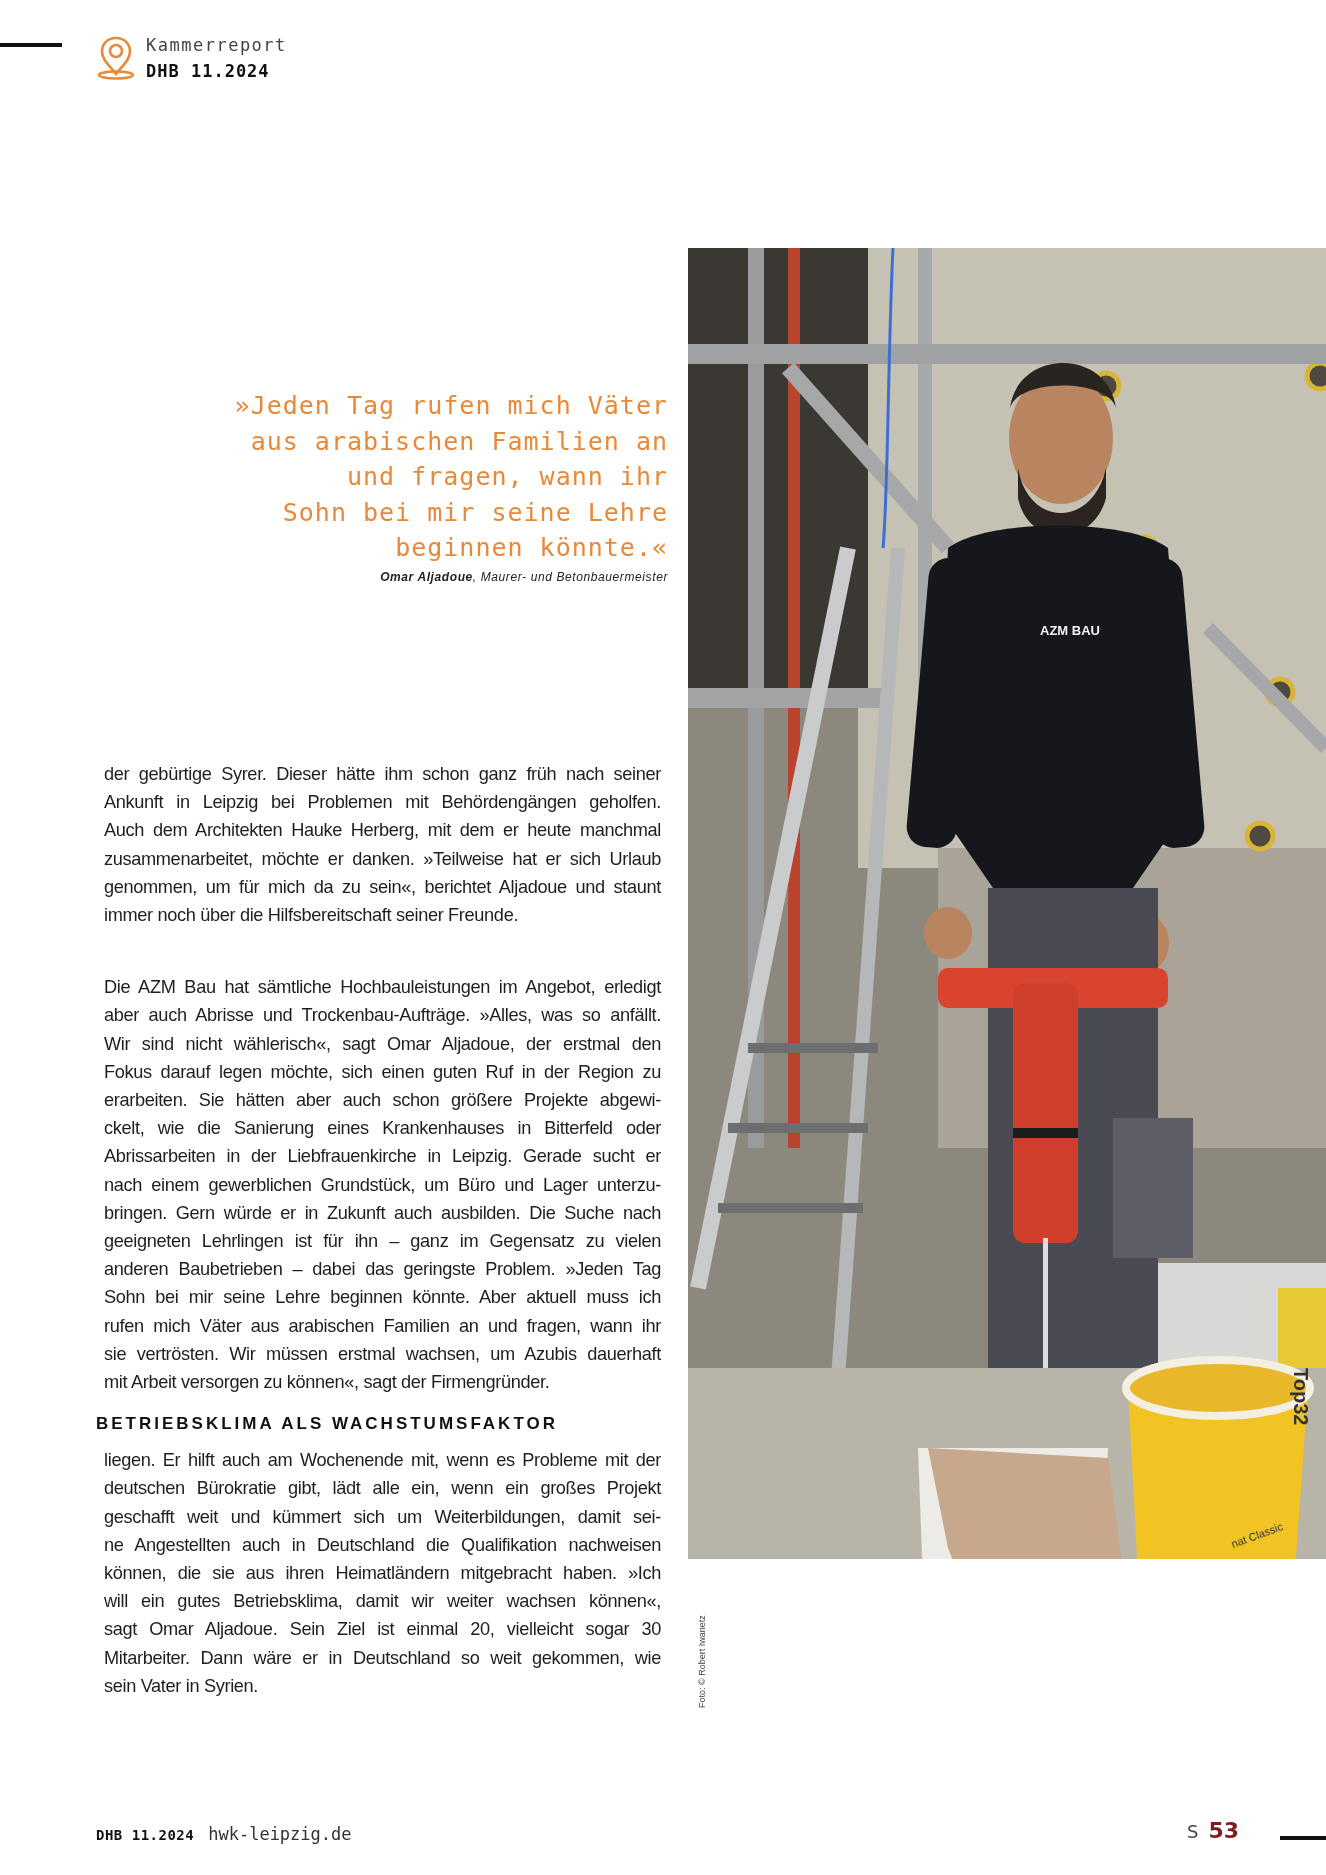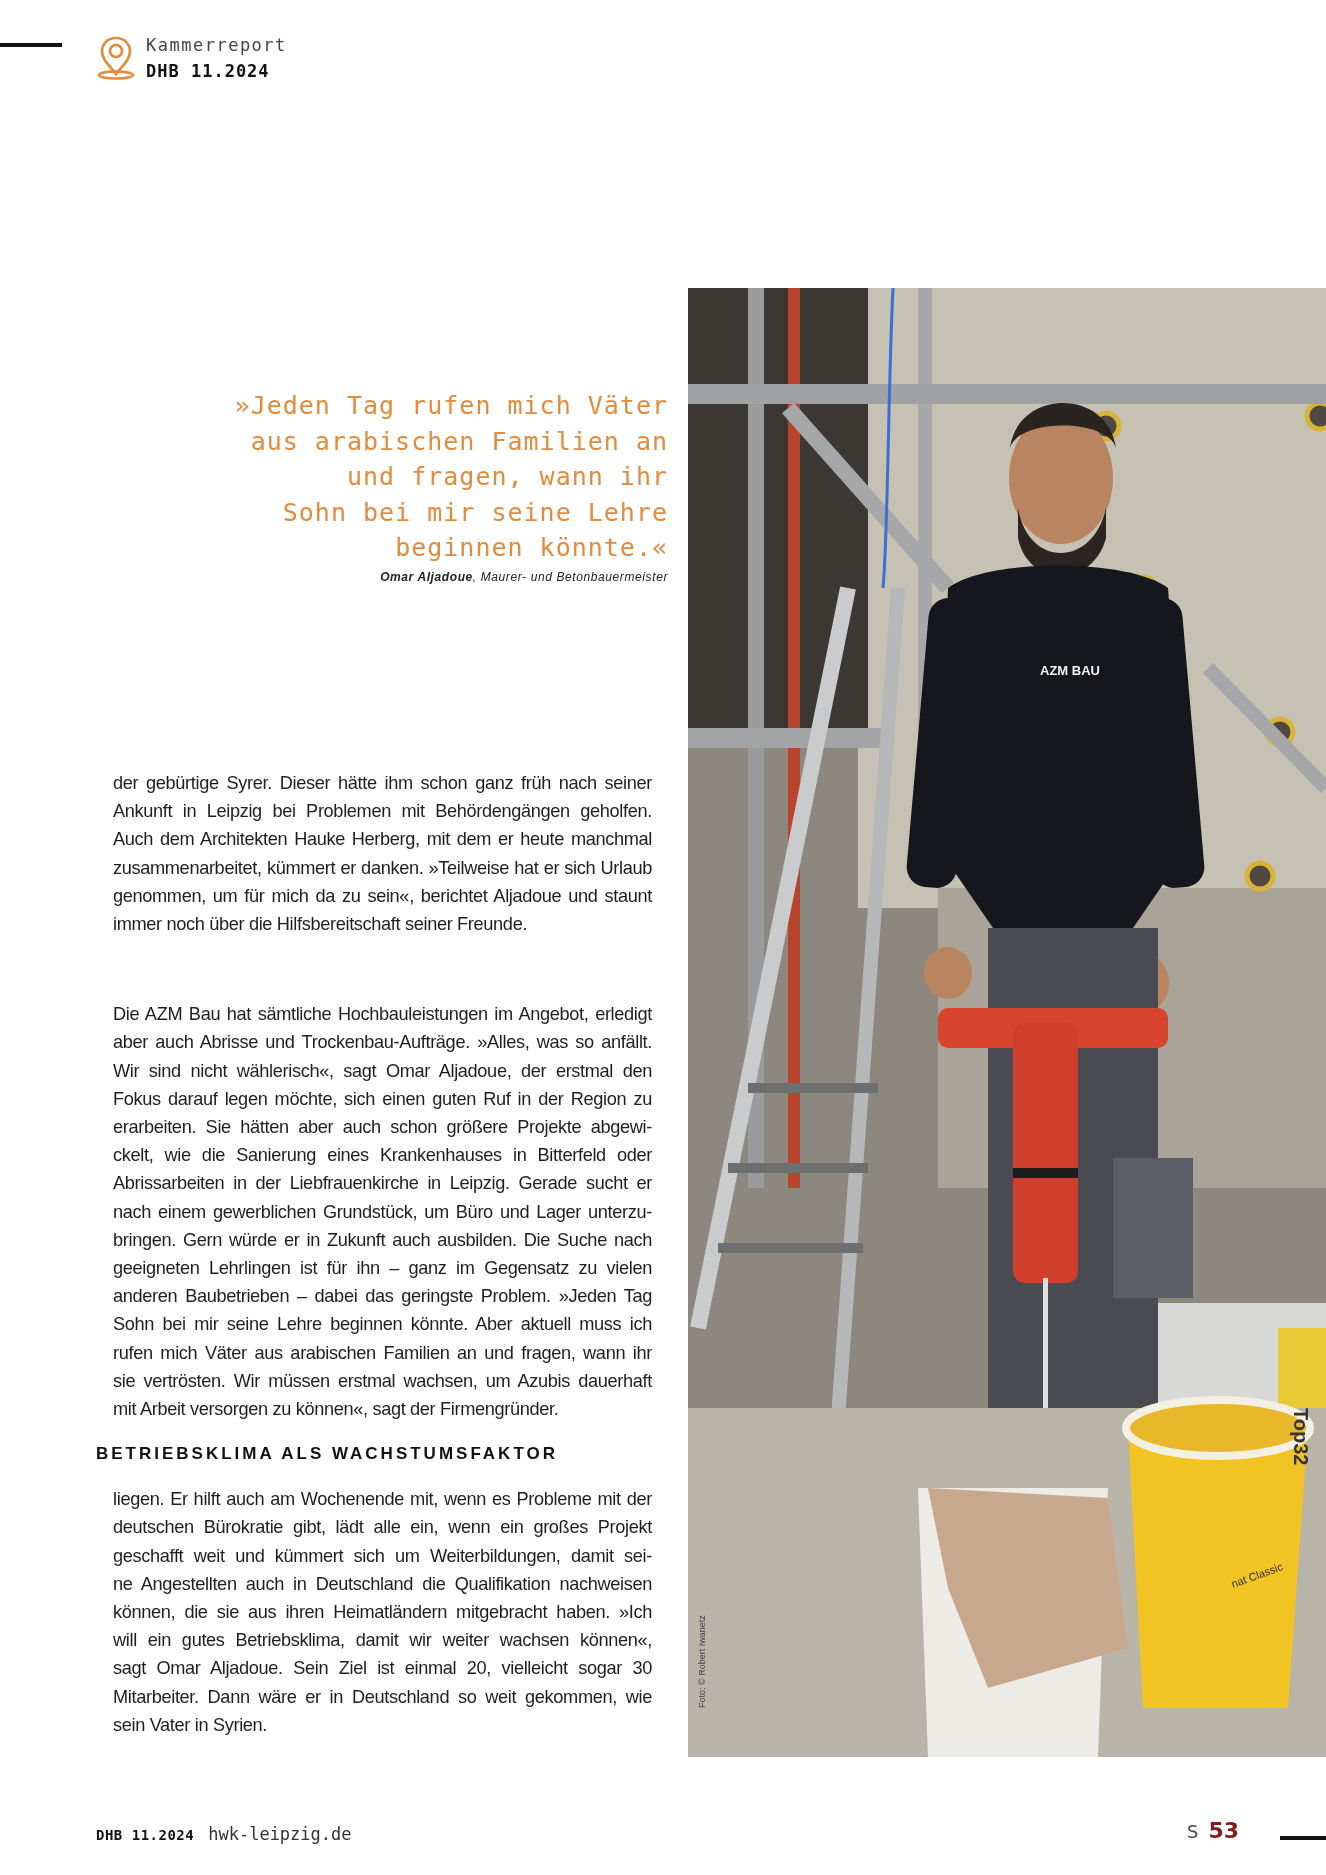--- a/index.html
+++ b/index.html
@@ -30,33 +30,32 @@
     font-family: "Liberation Sans Narrow", "Liberation Sans", sans-serif;
     font-size: 12px; font-style: italic; color: #222; letter-spacing: 0.6px;
   }
   .attribution b { font-weight: bold; }
 
   .article {
     position: absolute; left: 96px; top: 752px; width: 573px;
     font-family: "Liberation Sans", sans-serif; font-size: 18.2px; line-height: 28.2px;
     color: #1e1e1e; letter-spacing: -0.35px; transform-origin: 0 0;
   }
-  .article p { margin: 17px; }
+  .article p { margin: 8px; }
   .article .line { display: block; white-space: nowrap; text-align: justify; text-align-last: justify; }
   .article .line.last { text-align-last: left; }
   .gap { height: 28px; }
   .subhead {
     font-weight: bold; font-size: 17px; letter-spacing: 3px; color: #111;
     margin-top: 14px; line-height: 28px; white-space: nowrap;
   }
 
   .photo {
-    position: absolute; left: 688px; top: 248px; width: 638px; height: 1469px; overflow: hidden;
+    position: absolute; left: 688px; top: 248px; width: 638px; height: 1311px; overflow: hidden;
     background: linear-gradient(180deg, #6d6a63 0%, #8a867c 35%, #a8a397 60%, #bdb8ac 80%, #c9c4b8 100%);
-    margin-top: 40px;
   }
   .credit {
     position: absolute; left: 697px; top: 1708px; transform: rotate(-90deg); transform-origin: 0 0;
     font-family: "Liberation Sans", sans-serif; font-size: 9px; color: #444; white-space: nowrap;
   }
 
   .footer-left { position: absolute; left: 96px; top: 1824px; display: flex; align-items: baseline; }
   .footer-issue { font-family: "DejaVu Sans Mono", monospace; font-weight: bold; font-size: 14px; letter-spacing: 0.5px; color: #111; }
   .footer-url { font-family: "DejaVu Sans Mono", monospace; font-size: 17px; color: #333; margin-left: 14px; }
   .footer-right { position: absolute; left: 1187px; top: 1818px; display: flex; align-items: baseline; }
@@ -87,21 +86,21 @@
   <span class="line">Sohn bei mir seine Lehre</span>
   <span class="line">beginnen könnte.«</span>
 </div>
 <div class="attribution"><b>Omar Aljadoue</b><span>, Maurer- und Betonbauermeister</span></div>
 
 <div class="article">
   <p>
     <span class="line" style="display: block;">der gebürtige Syrer. Dieser hätte ihm schon ganz früh nach seiner</span>
     <span class="line" style="display: block;">Ankunft in Leipzig bei Problemen mit Behördengängen geholfen.</span>
     <span class="line" style="display: block;">Auch dem Architekten Hauke Herberg, mit dem er heute manchmal</span>
-    <span class="line" style="display: block;">zusammenarbeitet, kümmert er danken. »Teilweise hat er sich Urlaub</span>
+    <span class="line" style="display: block;">zusammenarbeitet, möchte er danken. »Teilweise hat er sich Urlaub</span>
     <span class="line" style="display: block;">genommen, um für mich da zu sein«, berichtet Aljadoue und staunt</span>
     <span class="line last" style="display: block;">immer noch über die Hilfsbereitschaft seiner Freunde.</span>
   </p>
   <div class="gap"></div>
   <p>
     <span class="line" style="display: block;">Die AZM Bau hat sämtliche Hochbauleistungen im Angebot, erledigt</span>
     <span class="line" style="display: block;">aber auch Abrisse und Trockenbau-Aufträge. »Alles, was so anfällt.</span>
     <span class="line" style="display: block;">Wir sind nicht wählerisch«, sagt Omar Aljadoue, der erstmal den</span>
     <span class="line" style="display: block;">Fokus darauf legen möchte, sich einen guten Ruf in der Region zu</span>
     <span class="line" style="display: block;">erarbeiten. Sie hätten aber auch schon größere Projekte abgewi-</span>

